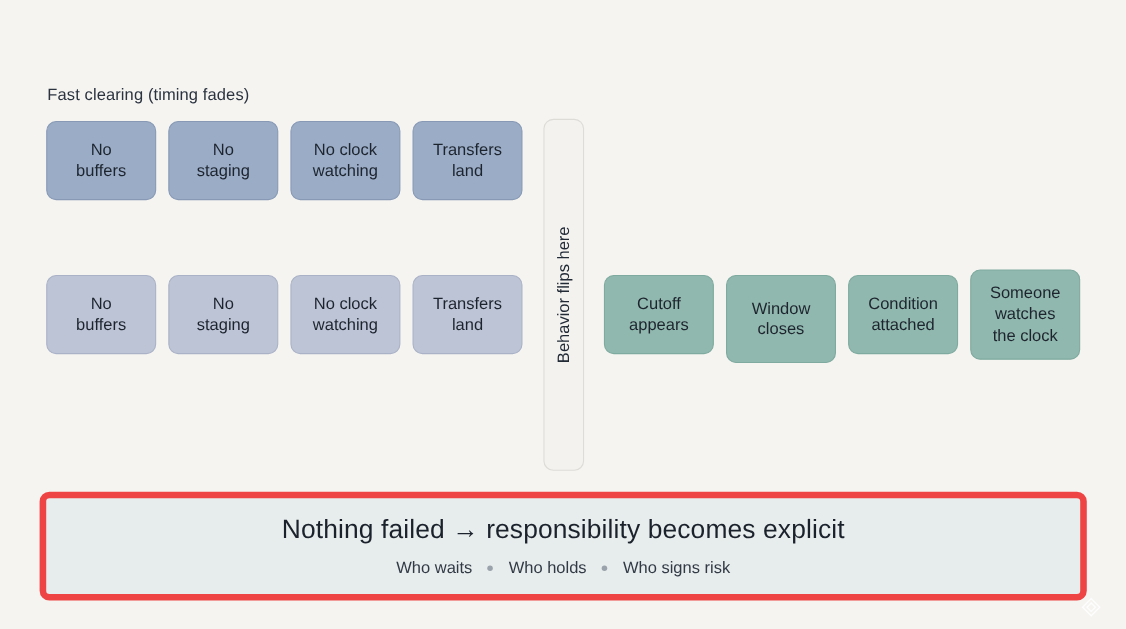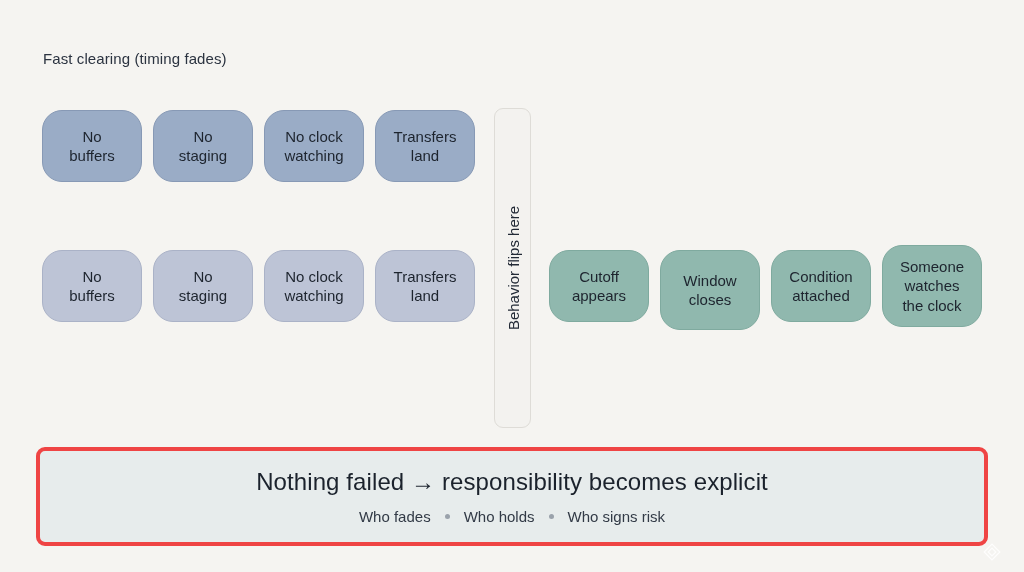--- a/index.html
+++ b/index.html
@@ -21,29 +21,30 @@
     inset: 0;
   }
 
   
   .col-heading {
     position: absolute;
     font-size: 15px;
     color: #2b3340;
     letter-spacing: 0.1px;
     white-space: nowrap;
+    margin-top: 28px;
   }
   #heading-left  { left: 43px;  top: 50px; }
   #heading-right { left: 550px; top: 50px; }
 
   
   .node {
     position: absolute;
     box-sizing: border-box;
-    border-radius: 20px;
+    border-radius: 9px;
     display: flex;
     align-items: center;
     justify-content: center;
     text-align: center;
     font-size: 15px;
     line-height: 1.28;
     color: #1d242e;
     padding: 4px 6px;
     white-space: pre-line;
   }
@@ -86,21 +87,21 @@
 
   
   #summary-banner {
     position: absolute;
     left: 36px;
     top: 447px;
     width: 952px;
     height: 99px;
     box-sizing: border-box;
     background: #e7ecec;
-    border: 4px solid #ef4444;
+    border: 6px solid #ef4444;
     border-radius: 9px;
     display: flex;
     flex-direction: column;
     align-items: center;
     justify-content: center;
     gap: 12px;
   }
   #summary-headline {
     font-size: 24px;
     color: #1b222c;
@@ -185,21 +186,21 @@
   <div class="node green" style="left:882px; top:245px; width:100px; height:82px;">Someone
 watches
 the clock</div>
 
   <div class="node green" style="left:771px; top:250px; width:100px; height:72px;">Condition
 attached</div>
 
   <div id="summary-banner">
     <div id="summary-headline">Nothing failed → responsibility becomes explicit</div>
     <div id="summary-subitems">
-      <span>Who fades</span>
+      <span>Who waits</span>
       <span class="sep-dot"></span>
       <span>Who holds</span>
       <span class="sep-dot"></span>
       <span>Who signs risk</span>
     </div>
   </div>
 
   <div id="watermark">
     <span class="wm-logo">
       <svg width="20" height="20" viewBox="0 0 20 20" aria-hidden="true">

